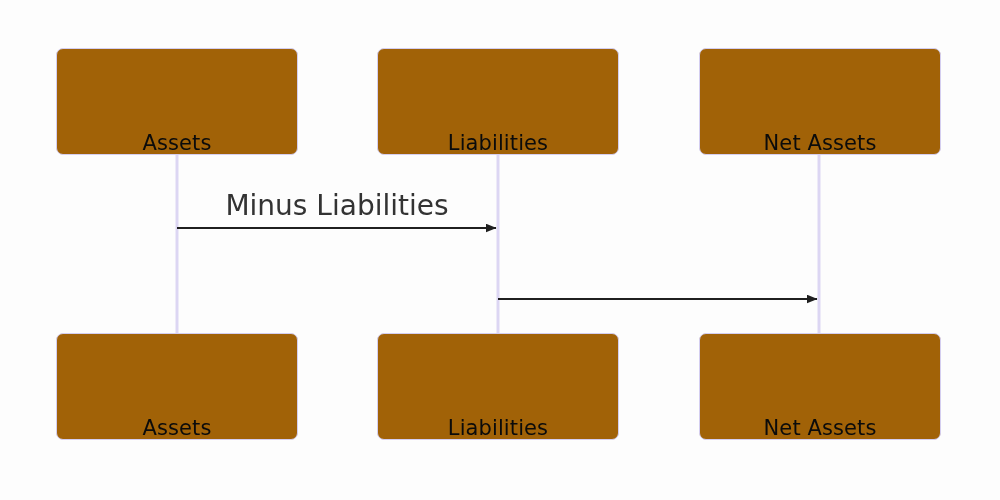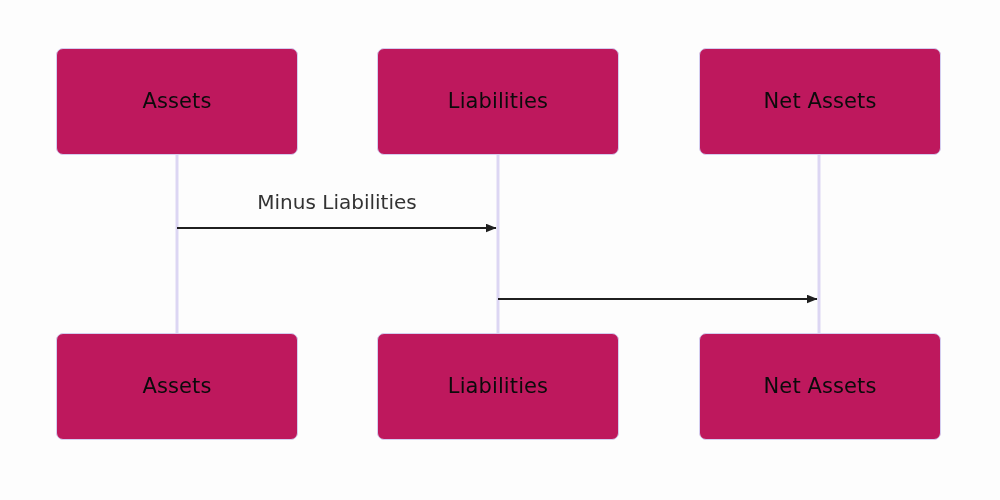--- a/index.html
+++ b/index.html
@@ -22,39 +22,39 @@
   .connector-layer {
     position: absolute;
     left: 0;
     top: 0;
     width: 1000px;
     height: 500px;
   }
   .node {
     position: absolute;
     box-sizing: border-box;
-    background: #be185d;
+    background: #a16207;
     border: 1px solid #d4cef0;
     border-radius: 7px;
     display: flex;
-    align-items: center;
+    align-items: flex-end;
     justify-content: center;
     z-index: 2;
   }
   .node-label {
     font-size: 21px;
     line-height: 1;
     color: #0b0b0b;
     font-weight: 400;
     letter-spacing: 0.1px;
     white-space: nowrap;
   }
   .edge-label {
     position: absolute;
-    font-size: 20px;
+    font-size: 28px;
     line-height: 1;
     color: #333333;
     white-space: nowrap;
     transform: translateX(-50%);
     z-index: 3;
   }
 </style>
 </head>
 <body>
 

